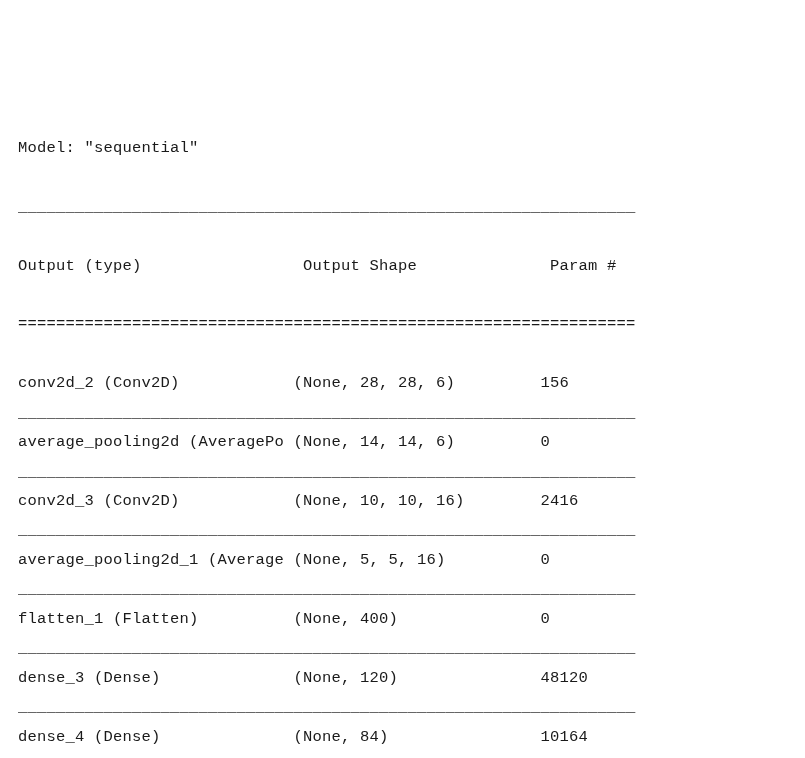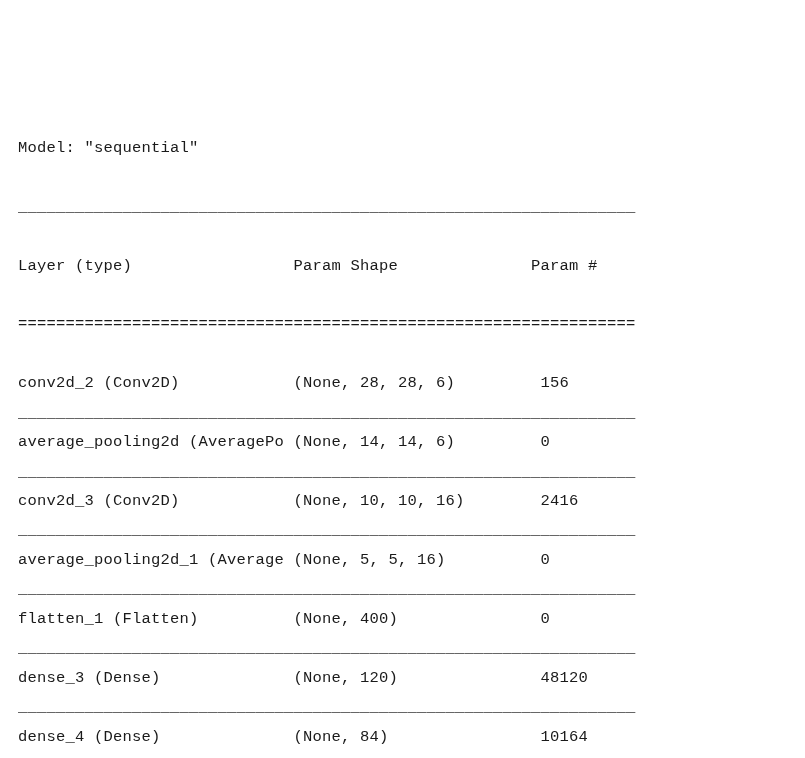--- a/index.html
+++ b/index.html
@@ -18,21 +18,21 @@
   }
   .line { display: block; }
 </style>
 </head>
 <body>
 
 
 
 <span class="line">Model: "sequential"</span>
 <span class="line" id="div-under-model">_________________________________________________________________</span>
-<span class="line" id="header-row">Layer (type)                 Param Shape              Param #</span>
+<span class="line" id="header-row">Output (type)                 Output Shape              Param #</span>
 <span class="line" id="div-double-top">=================================================================</span>
 <span id="rows-container"><span class="line">conv2d_2 (Conv2D)            (None, 28, 28, 6)         156</span><span class="line">_________________________________________________________________</span><span class="line">average_pooling2d (AveragePo (None, 14, 14, 6)         0</span><span class="line">_________________________________________________________________</span><span class="line">conv2d_3 (Conv2D)            (None, 10, 10, 16)        2416</span><span class="line">_________________________________________________________________</span><span class="line">average_pooling2d_1 (Average (None, 5, 5, 16)          0</span><span class="line">_________________________________________________________________</span><span class="line">flatten_1 (Flatten)          (None, 400)               0</span><span class="line">_________________________________________________________________</span><span class="line">dense_3 (Dense)              (None, 120)               48120</span><span class="line">_________________________________________________________________</span><span class="line">dense_4 (Dense)              (None, 84)                10164</span><span class="line">_________________________________________________________________</span></span>
 
 
 
 
 
 
 
 

